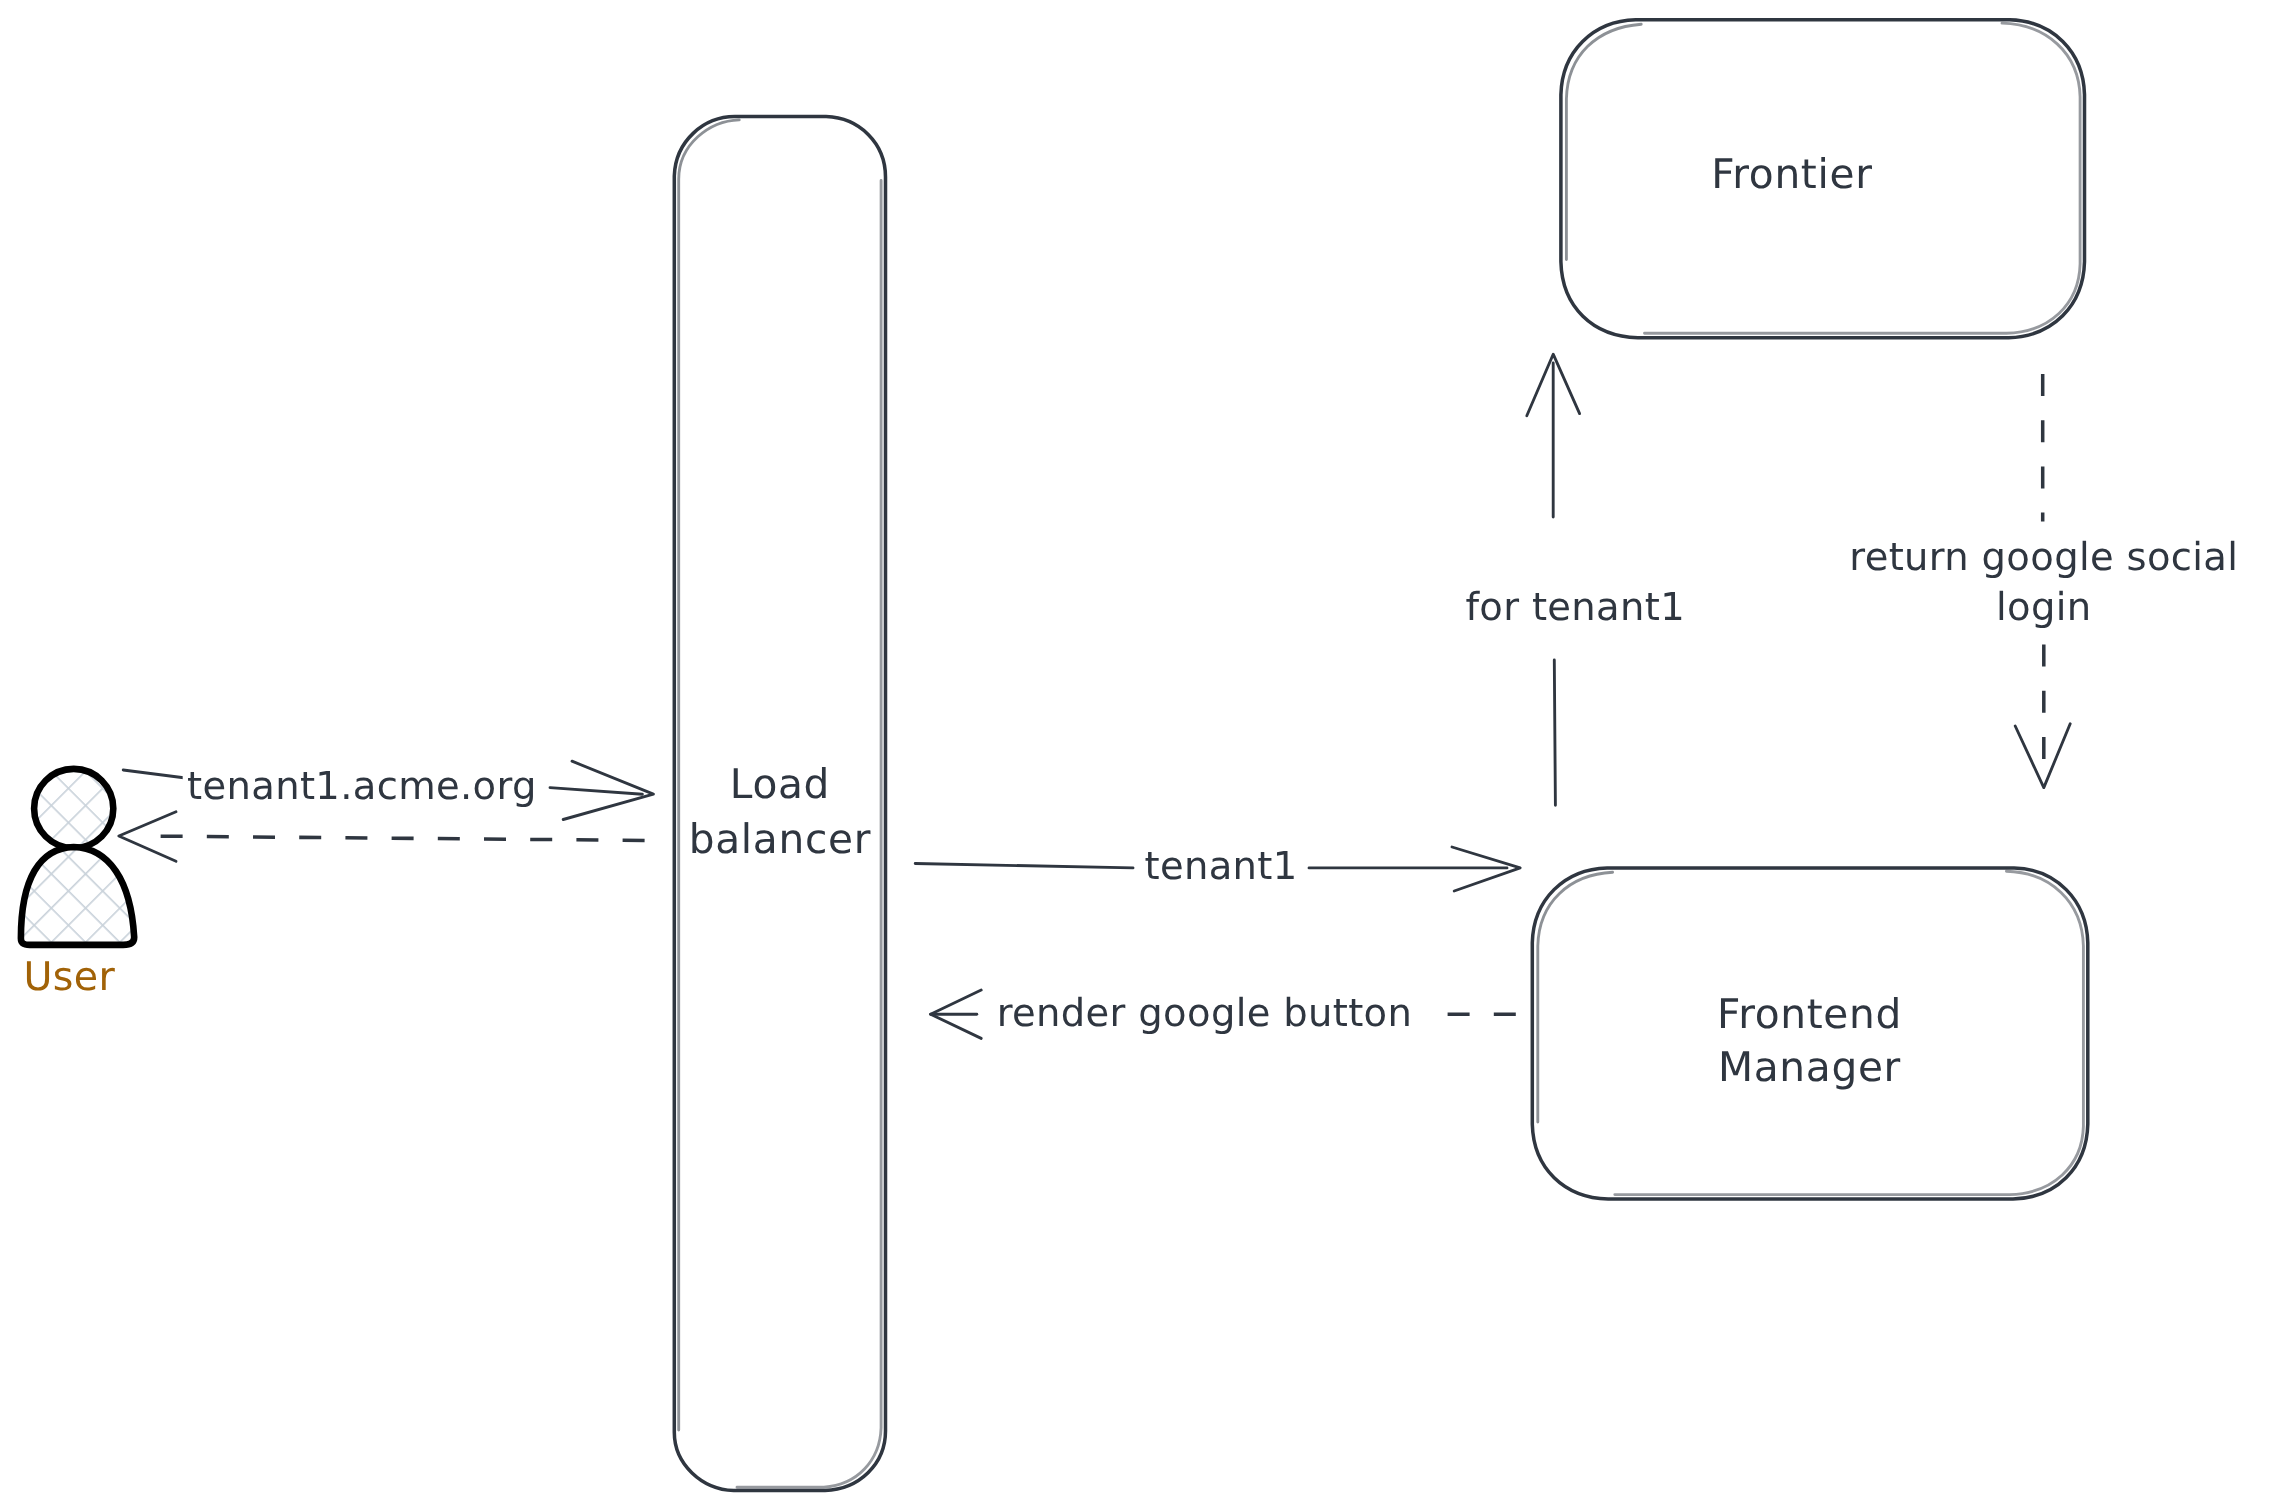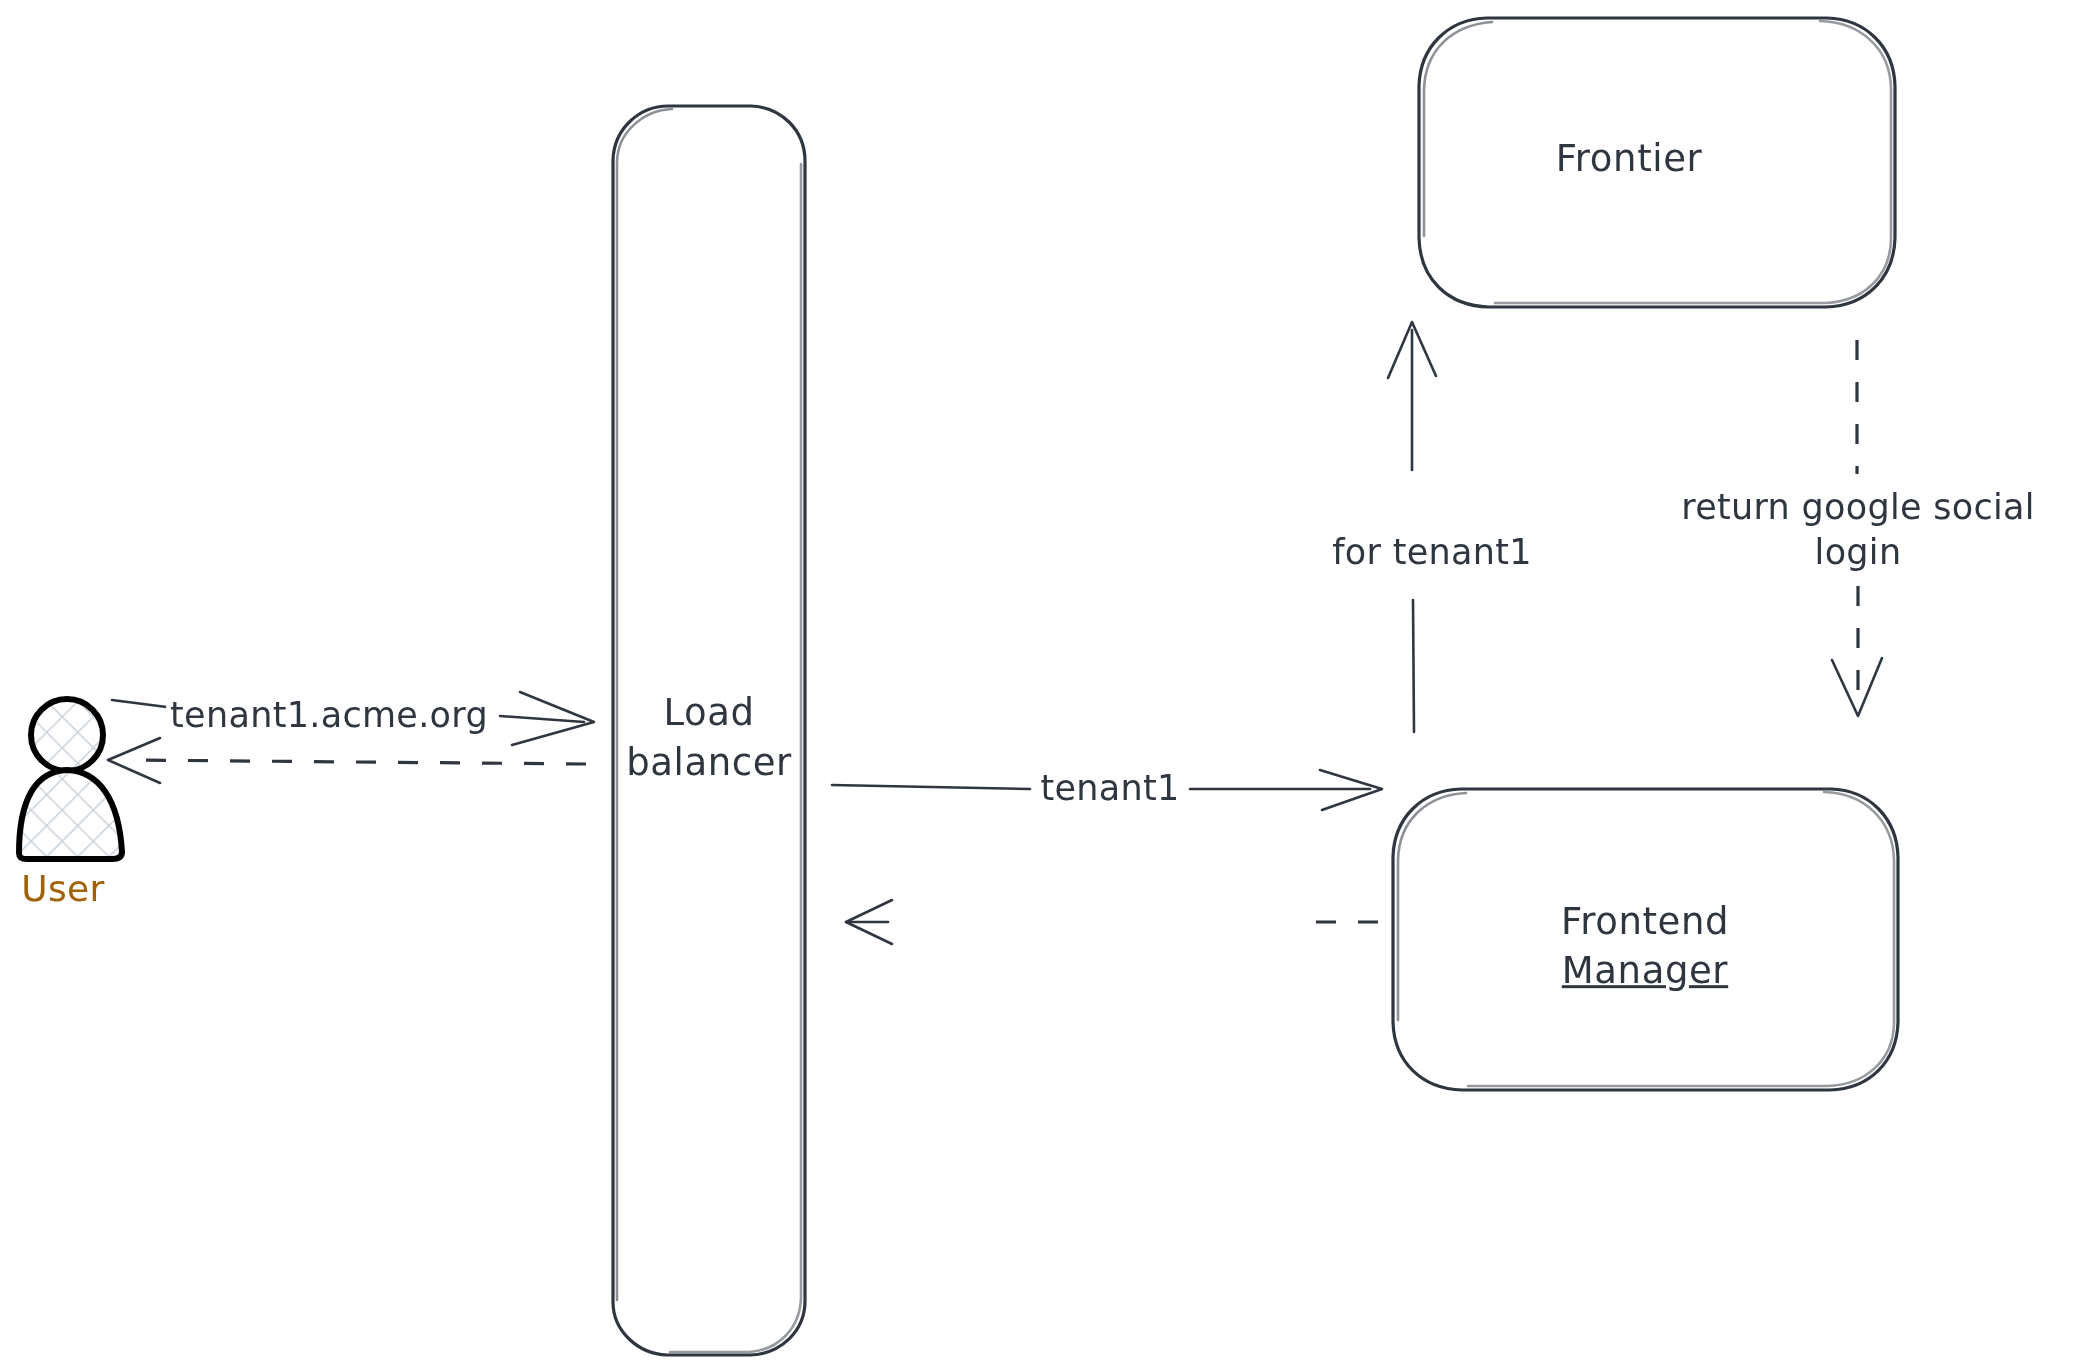--- a/index.html
+++ b/index.html
@@ -184,25 +184,26 @@
   </svg>
 
   <div class="lbl user-label ctr" style="left:63px; top:889px;">User</div>
 
   <div class="lbl node-label ctr" style="left:709px; top:713px;">Load</div>
   <div class="lbl node-label ctr" style="left:709px; top:763px;">balancer</div>
 
   <div class="lbl node-label ctr" style="left:1629px; top:159px;">Frontier</div>
 
   <div class="lbl node-label ctr" style="left:1645px; top:922px;">Frontend</div>
-  <div class="lbl node-label ctr" style="left:1645px; top:971px;text-decoration:underline;">Manager</div>
+  <div class="lbl node-label ctr" style="left:1645px; top:971px;">Manager</div>
 
   <div class="lbl edge-label ctr" style="left:329px; top:716px;">tenant1.acme.org</div>
 
   <div class="lbl edge-label ctr" style="left:1110px; top:789px;">tenant1</div>
 
+  <div class="lbl edge-label ctr" style="left:1095px; top:922px;">render google button</div>
 
   <div class="lbl edge-label ctr" style="left:1432px; top:553px;">for tenant1</div>
 
   <div class="lbl edge-label ctr" style="left:1858px; top:508px;">return google social</div>
   <div class="lbl edge-label ctr" style="left:1858px; top:553px;">login</div>
 
 </div>
 
 </body></html>

